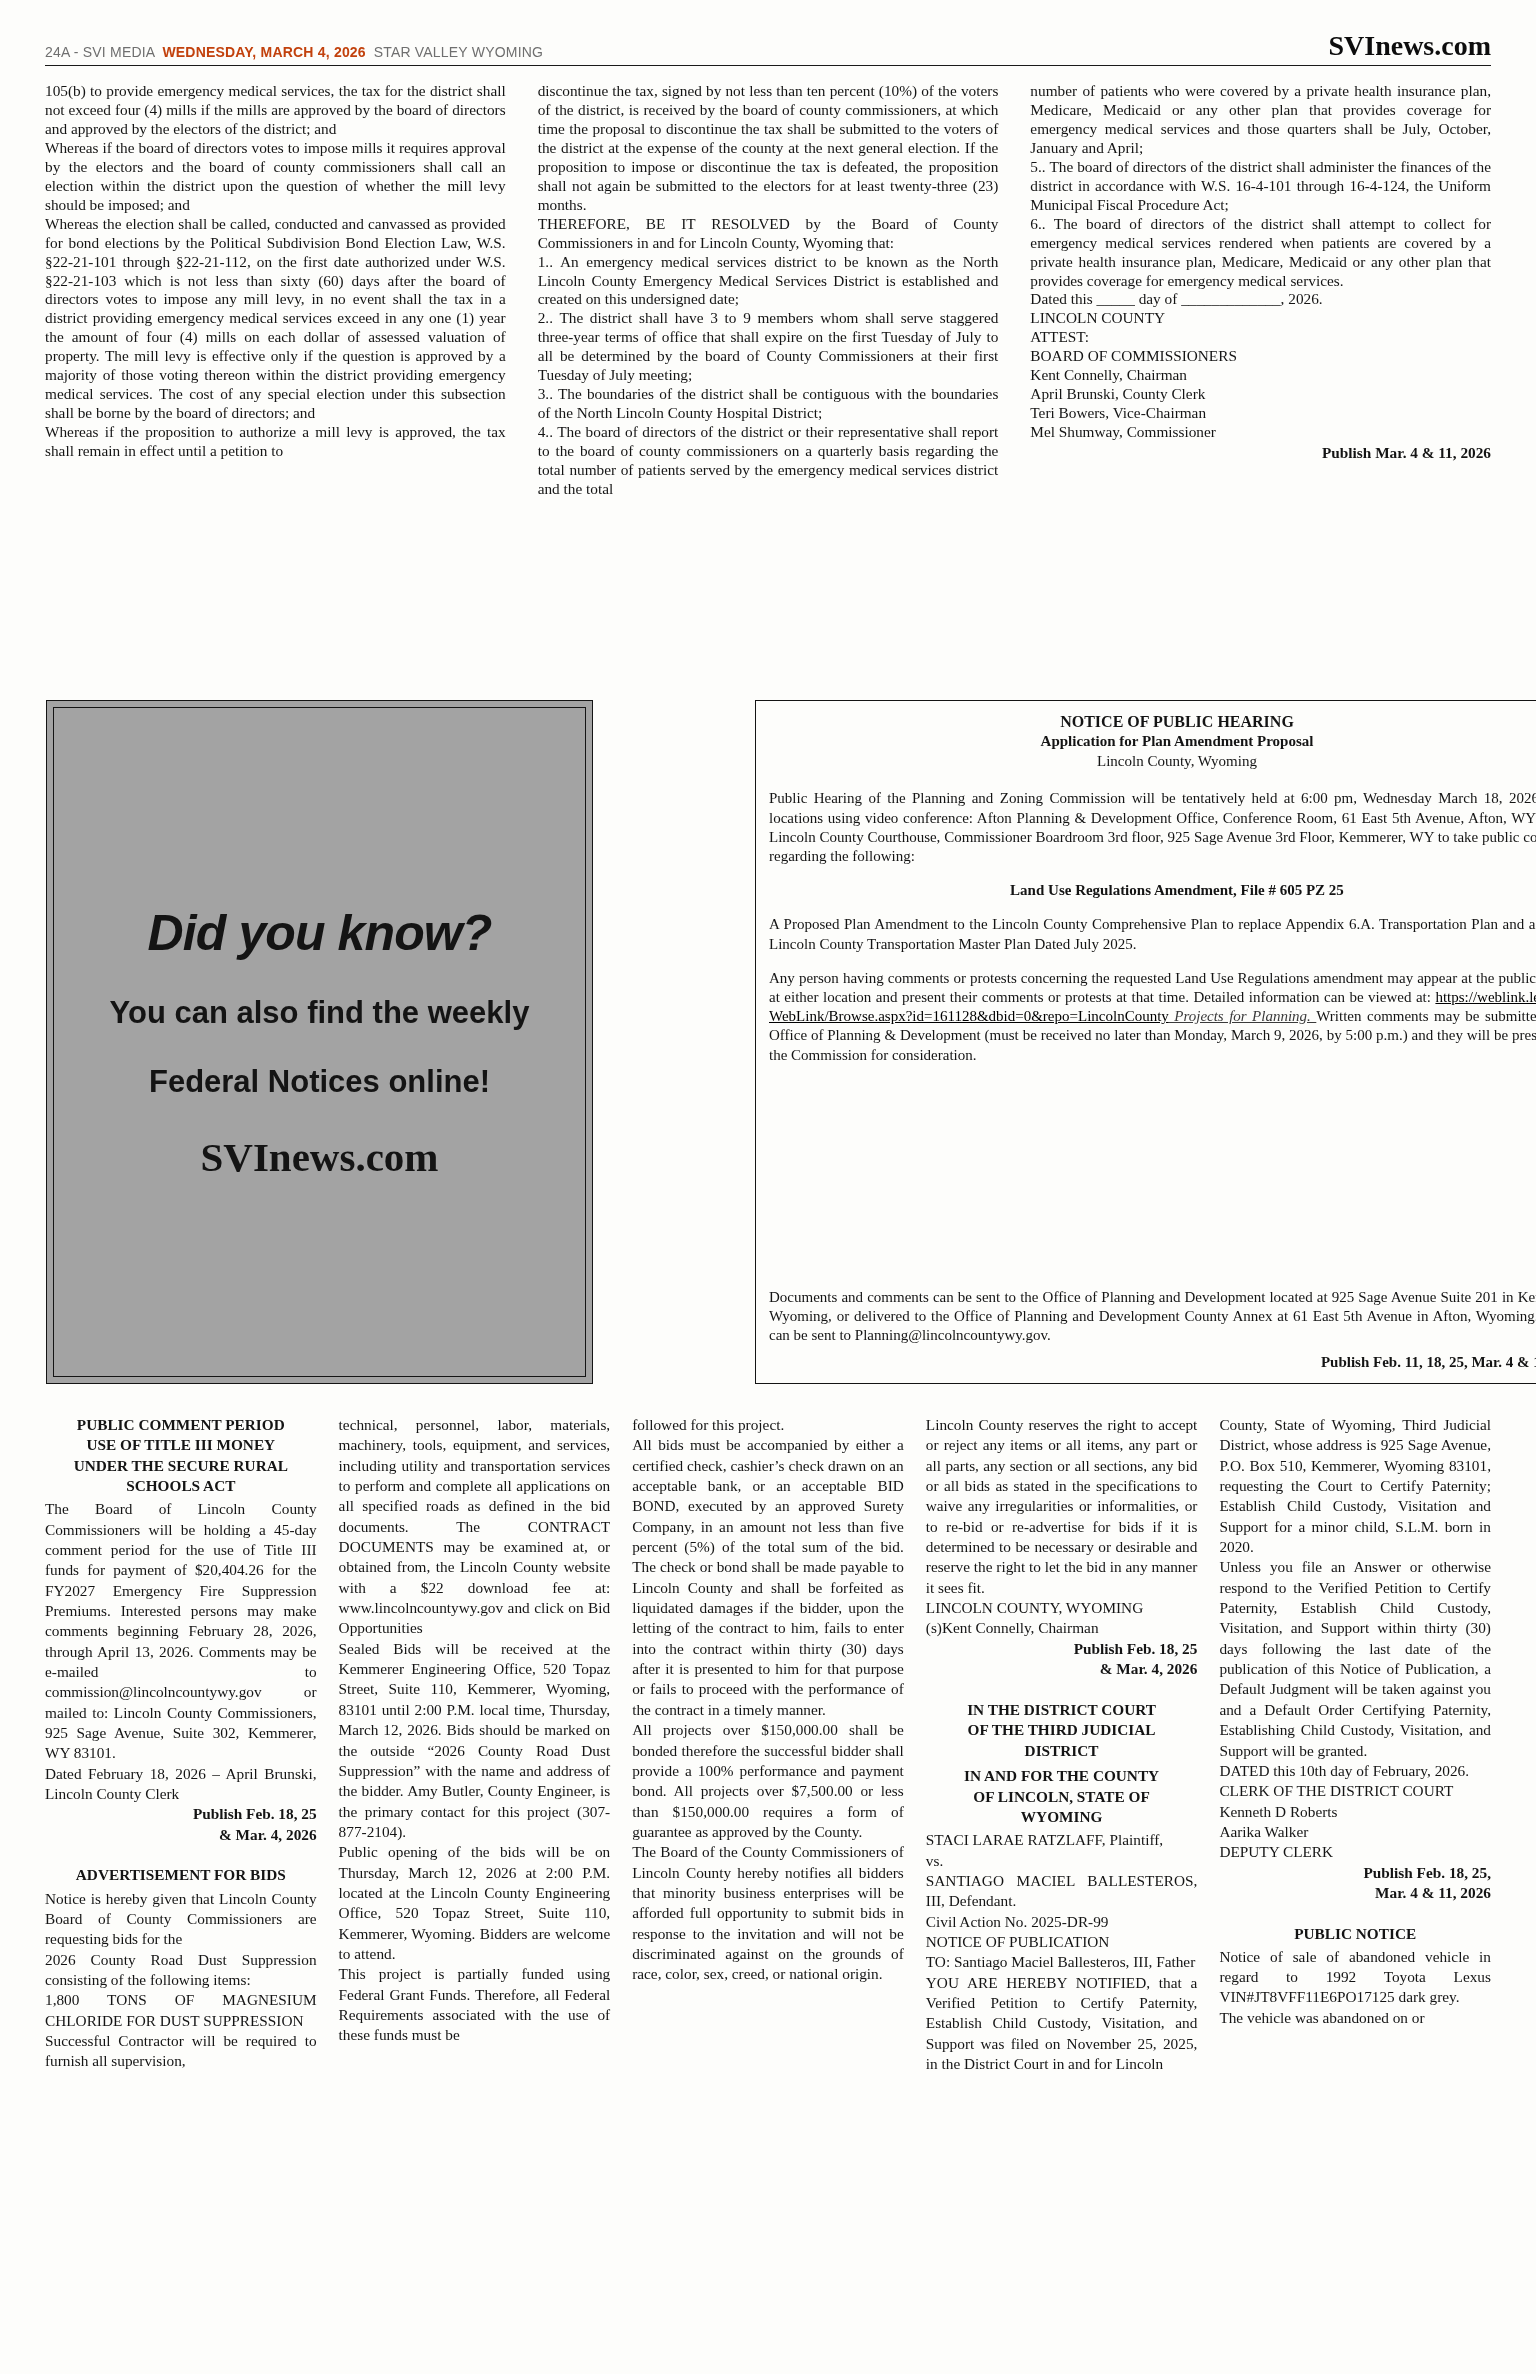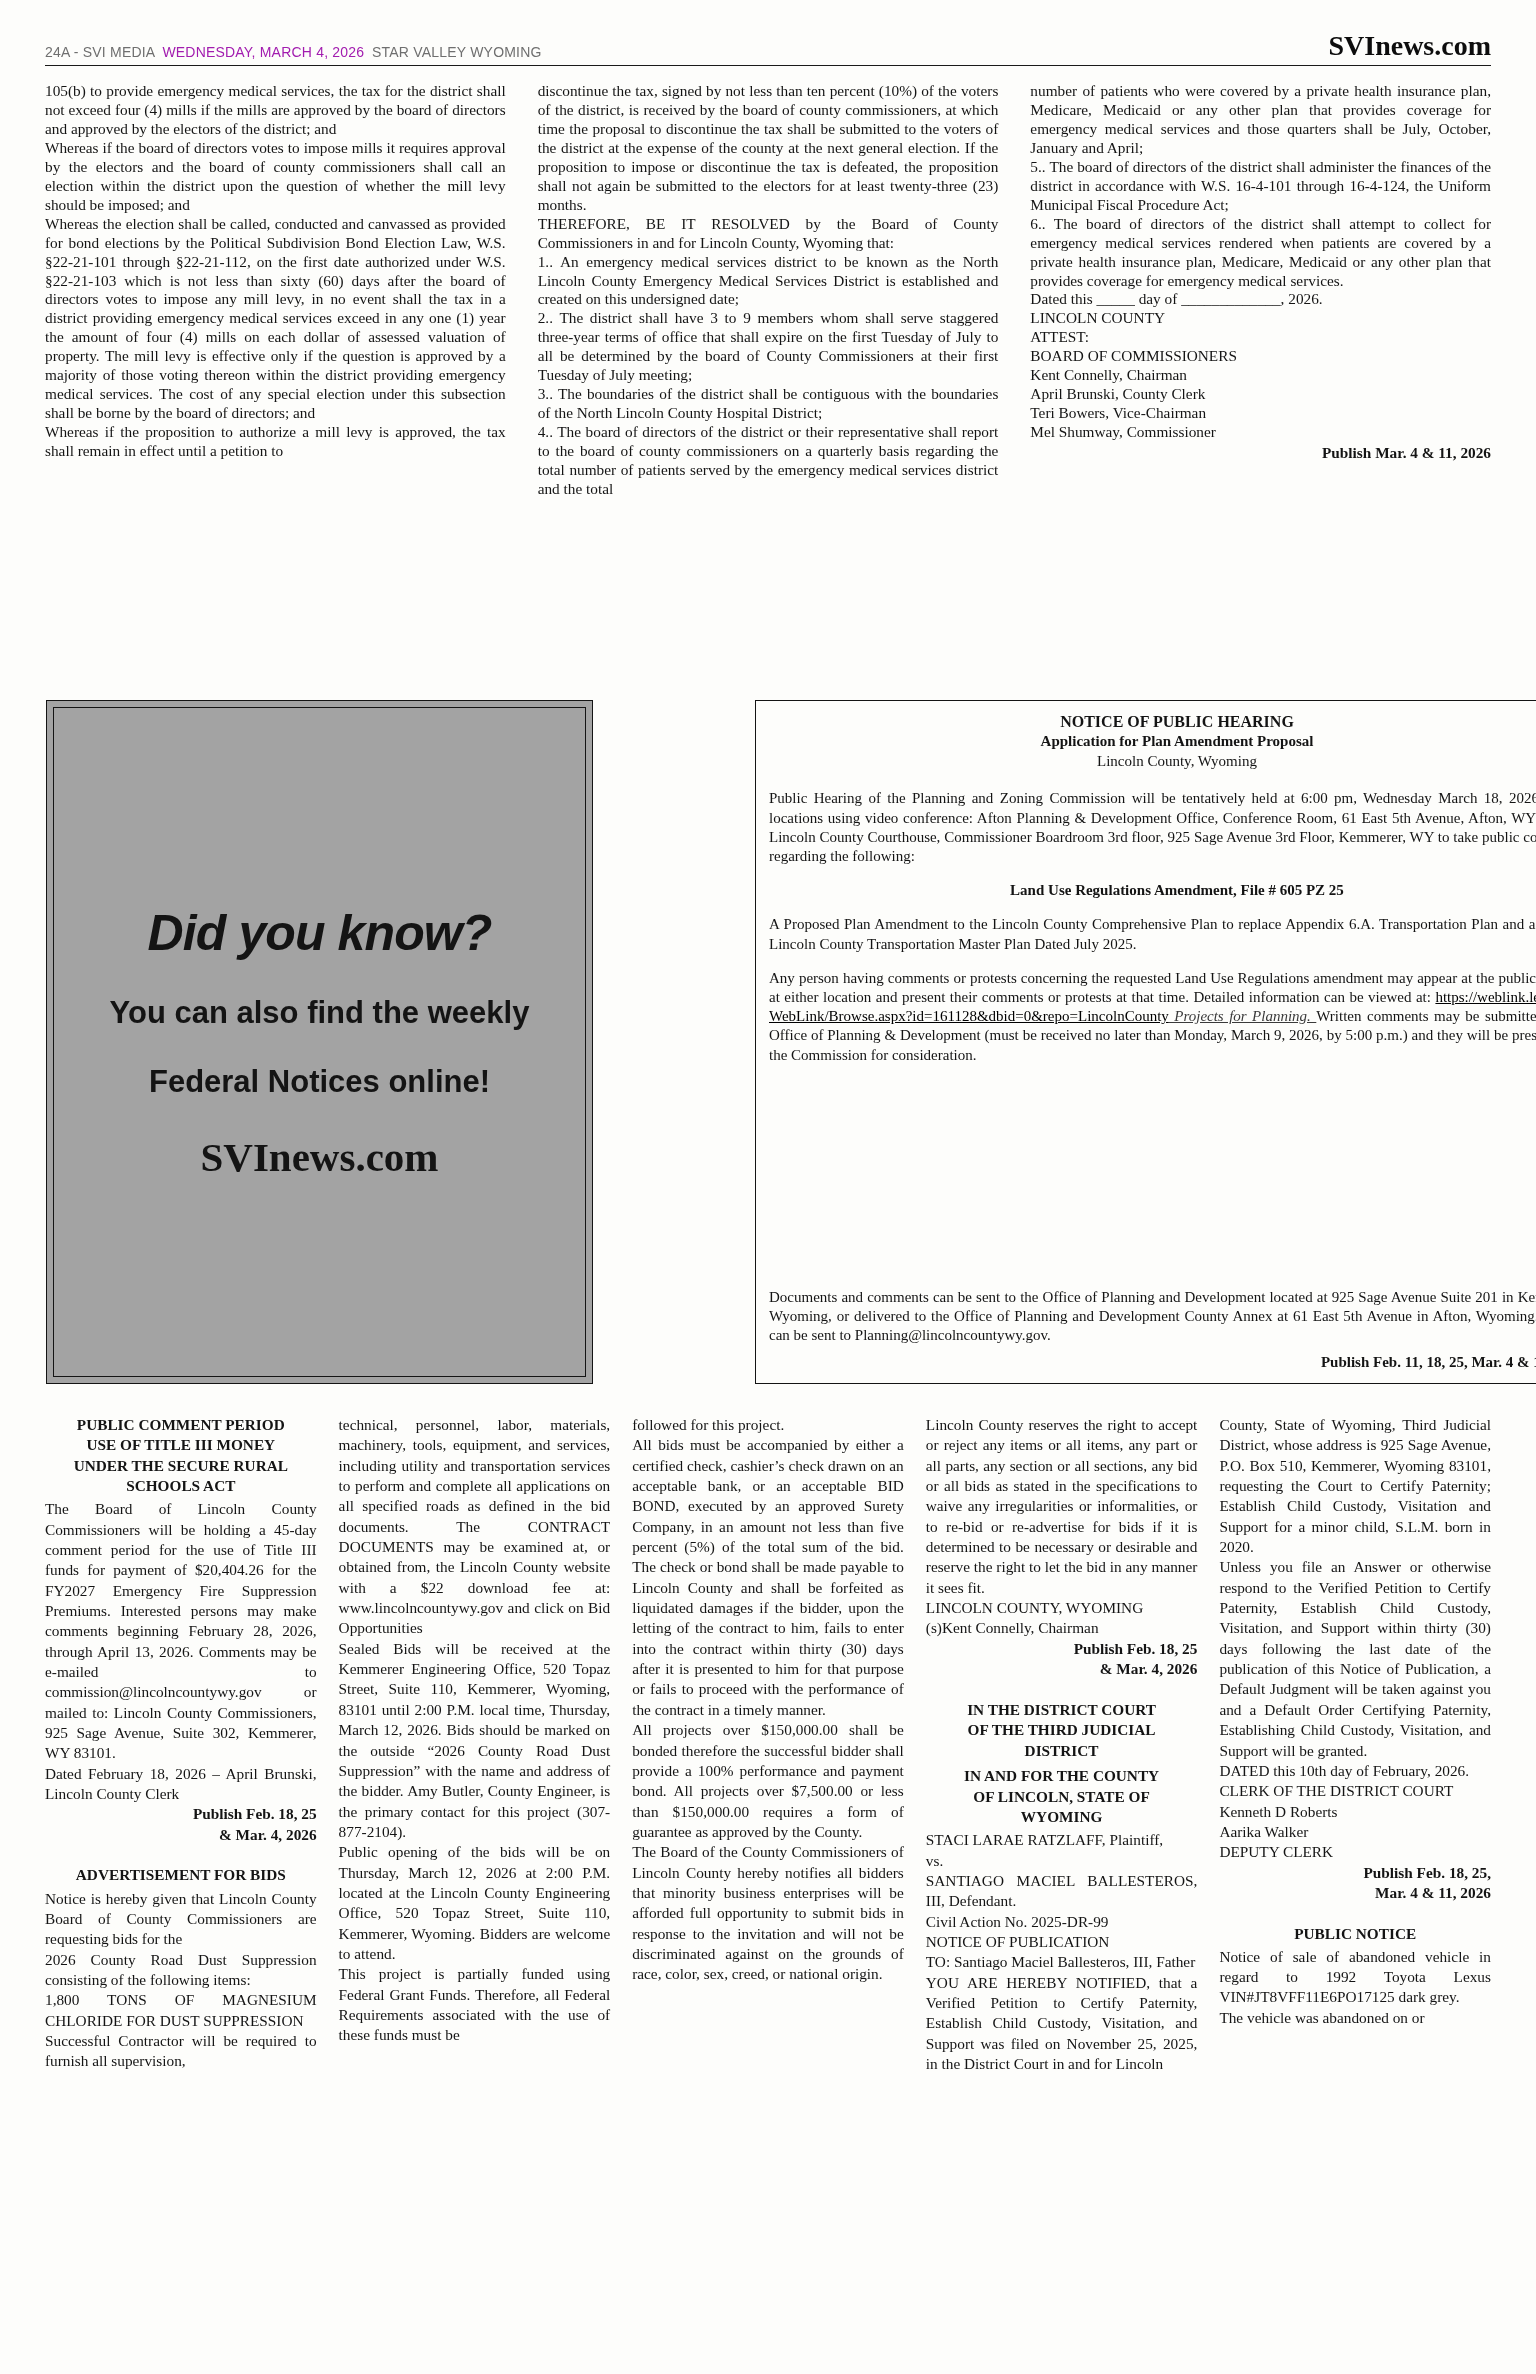--- a/index.html
+++ b/index.html
@@ -8,21 +8,21 @@
     position:relative; width:1536px; height:2375px; margin:0 auto;
     background:#fdfdfb; color:#141414;
     font-family:"Liberation Serif", "DejaVu Serif", serif;
     overflow:hidden;
   }
   
   .masthead { position:absolute; top:32px; left:45px; right:45px;
     display:flex; justify-content:space-between; align-items:flex-end; }
   .masthead-left { font-family:"Liberation Sans", sans-serif; font-size:14px;
     color:#6f6f6f; letter-spacing:0.2px; }
-  .masthead-left .mh-strong { color:#a21caf; font-weight:normal; margin:0 3.7px; }
+  .masthead-left .mh-strong { color:#c2410c; font-weight:bold; margin:0 3.7px; }
   .masthead-site { font-weight:bold; font-size:28px; line-height:1; color:#0d0d0d; }
   .rule { position:absolute; top:65px; left:45px; right:45px; border-top:1.9px solid #1a1a1a; }
 
   
   .top-section { position:absolute; top:82px; left:45px; right:45px; display:flex; gap:32px; }
   .top-section .col { flex:1; font-size:15.3px; line-height:1.24; text-align:justify; }
   p { margin:0; }
   .publish { font-weight:bold; text-align:right; }
   .sig-line { text-align:left; }
   .mt2 { margin-top:1.9px; }

